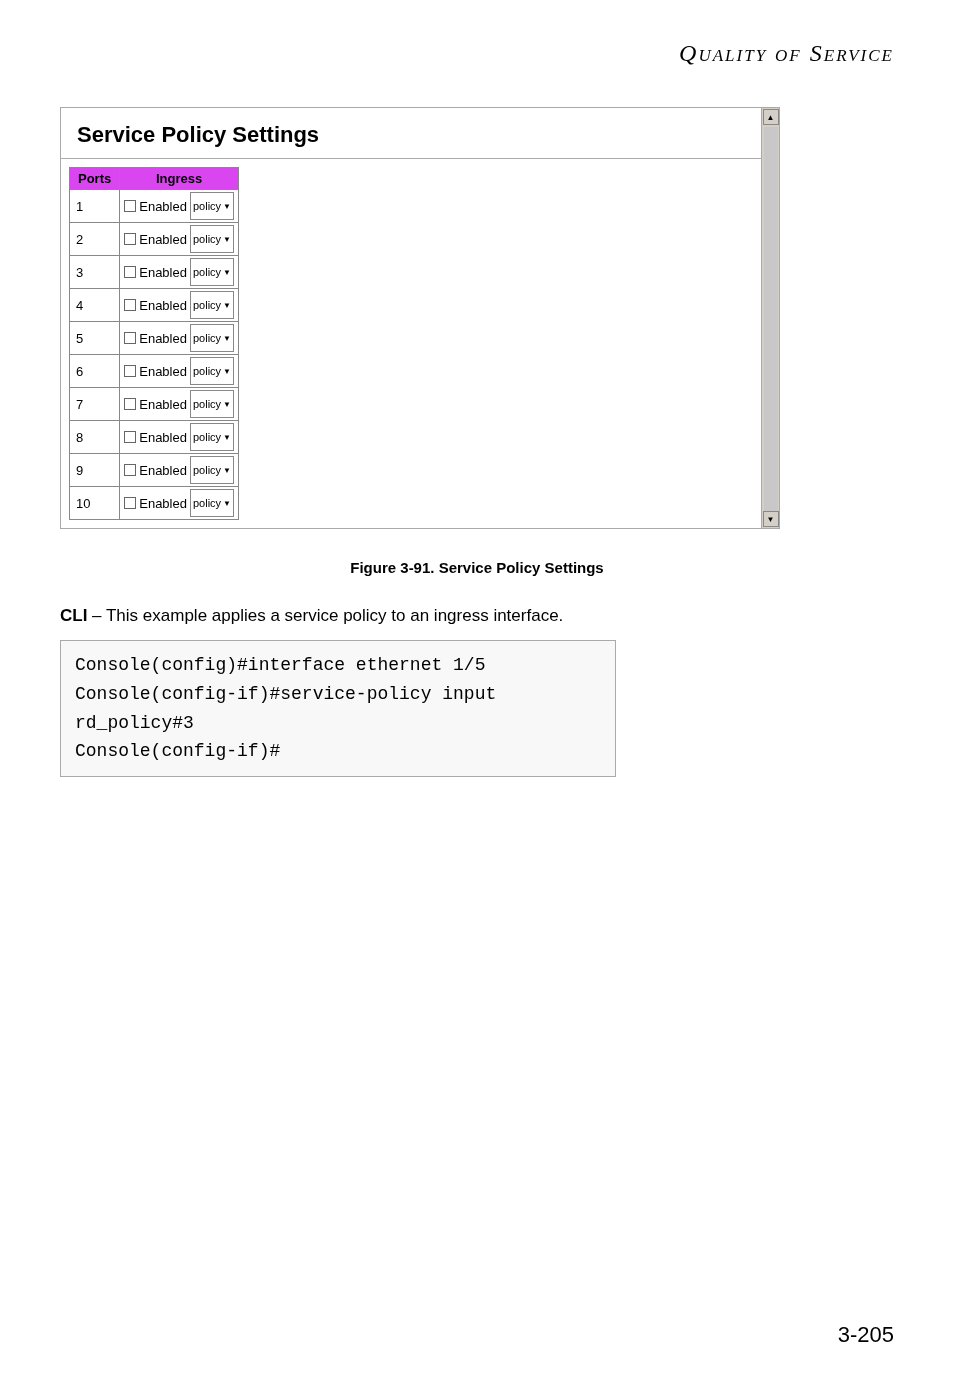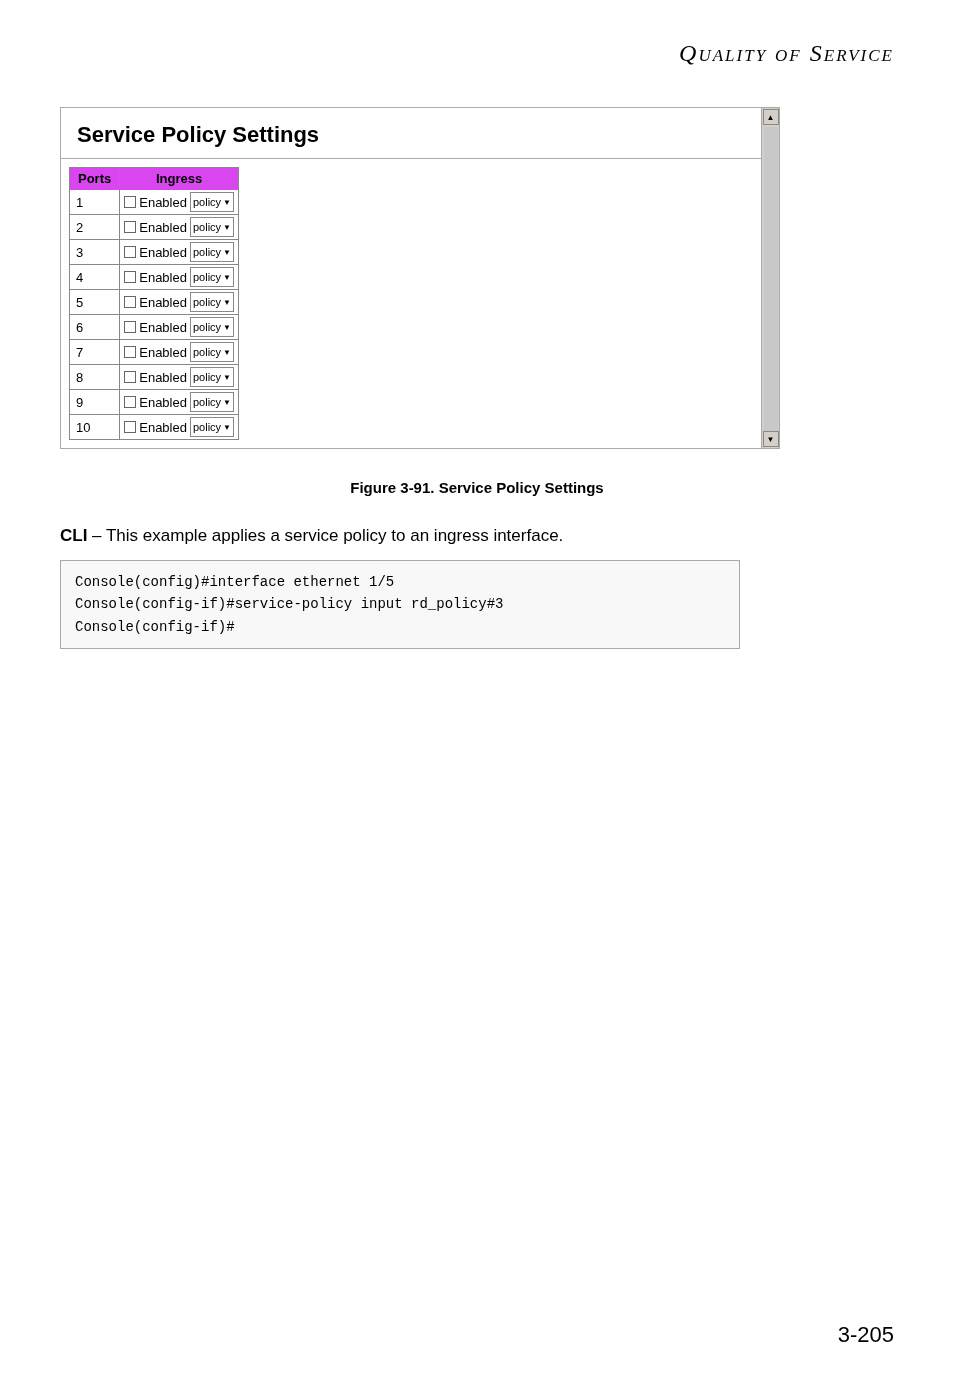--- a/index.html
+++ b/index.html
@@ -146,21 +146,21 @@
     }
 
     .policy-dropdown {
       font-family: Arial, sans-serif;
       font-size: 11px;
       border: 1px solid #888;
       background: #fff;
       display: inline-flex;
       align-items: center;
       padding: 0 2px;
-      height: 20px;
+      height: 28px;
     }
 
     .policy-dropdown-text {
       font-size: 11px;
     }
 
     .policy-dropdown-arrow {
       font-size: 8px;
       margin-left: 2px;
     }
@@ -185,23 +185,23 @@
 
     .cli-heading strong {
       font-weight: bold;
     }
 
     .cli-code-box {
       border: 1px solid #aaaaaa;
       background: #f8f8f8;
       padding: 10px 14px;
       font-family: 'Courier New', Courier, monospace;
-      font-size: 14px;
+      font-size: 18px;
       line-height: 1.6;
-      width: 680px;
+      width: 556px;
     }
 
     .page-number {
       position: absolute;
       bottom: 40px;
       right: 60px;
       font-size: 22px;
       font-family: Arial, sans-serif;
     }
   </style>

